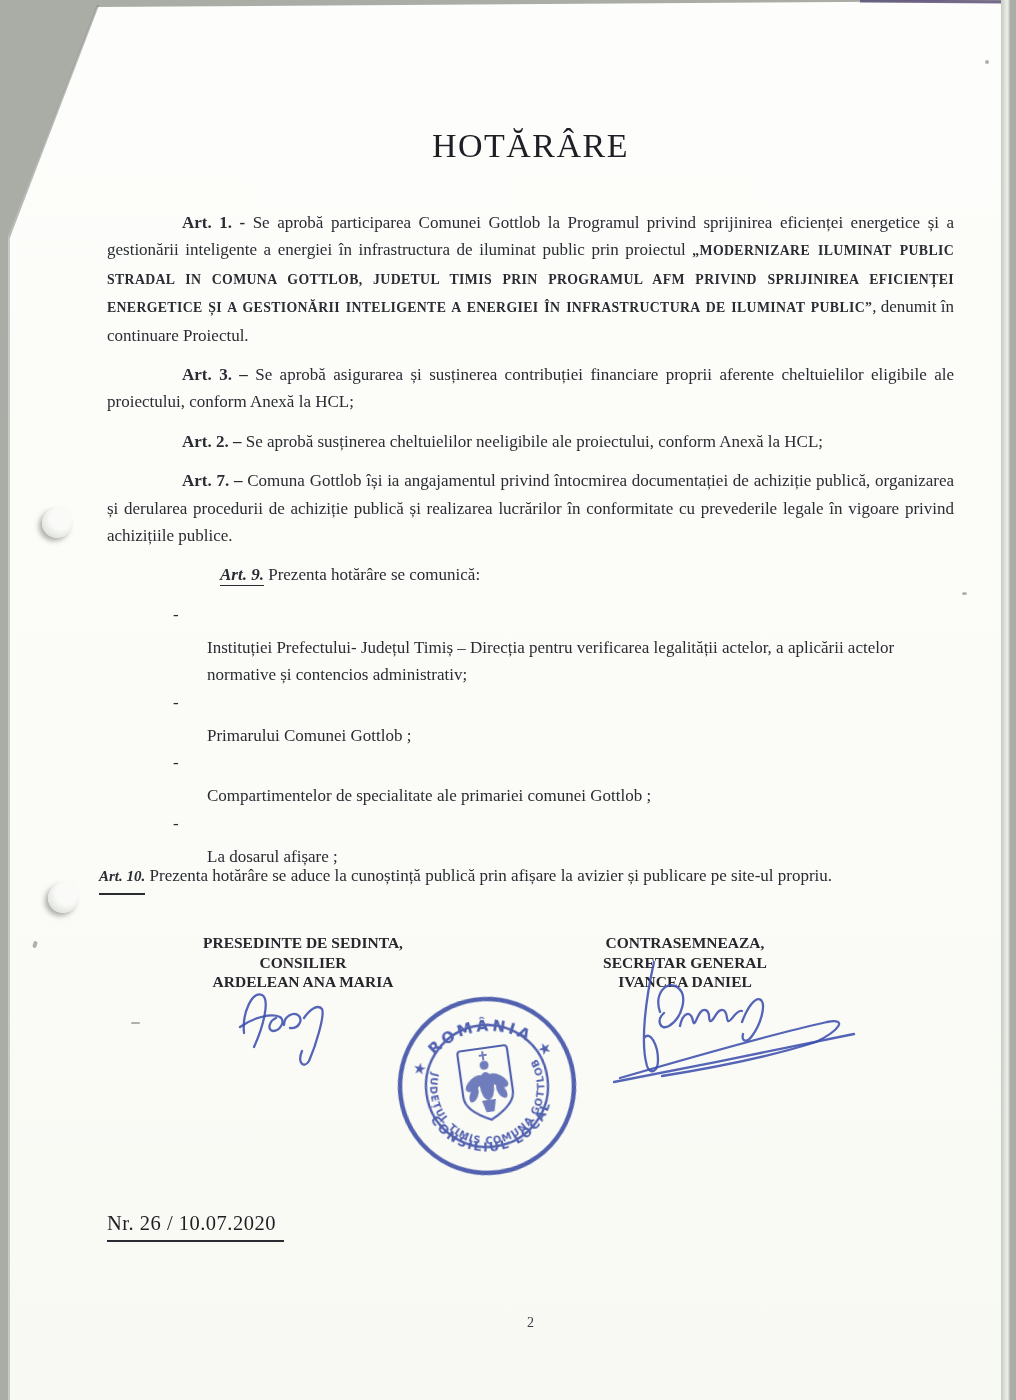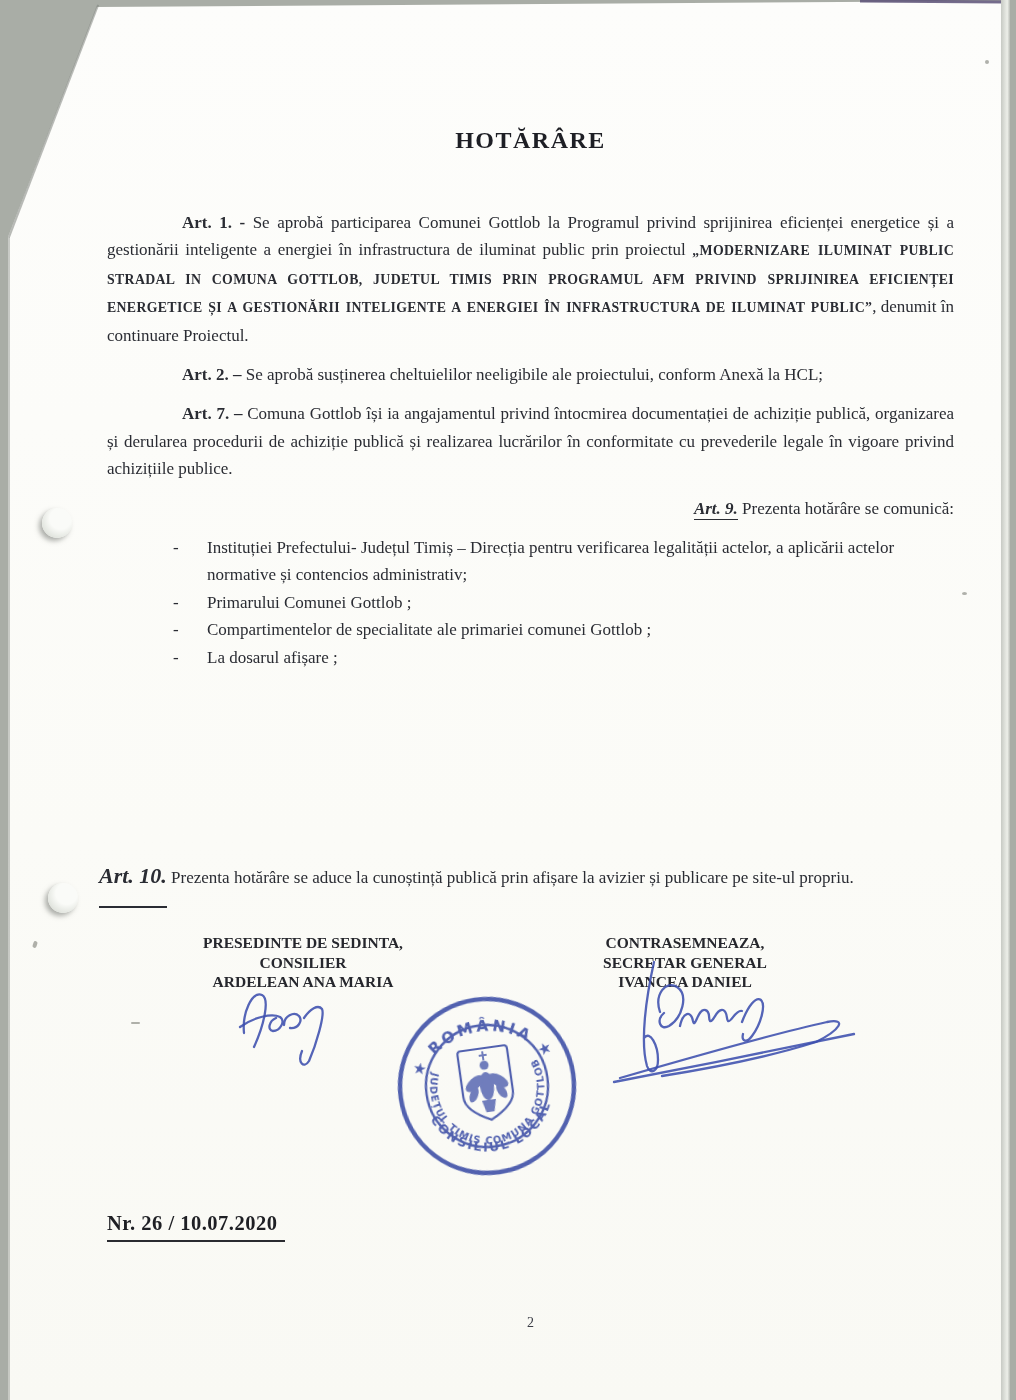--- a/index.html
+++ b/index.html
@@ -35,40 +35,40 @@
     background:radial-gradient(circle at 62% 35%,#fafbf8 40%,#e3e6e0 72%,#c8cbc5 100%);
     box-shadow:-3px 3px 5px rgba(95,99,93,.5);
   }
   .punch.p1{left:42px;top:508px;}
   .punch.p2{left:48px;top:883px;}
   .speck{position:absolute;background:#8e9089;border-radius:50%;opacity:.7;}
 
   
   .doc-title{
     position:absolute;top:127px;left:95px;width:871px;text-align:center;
-    font-size:24px;font-weight:bold;letter-spacing:1.5px;color:#1e1f25;
+    font-size:34px;font-weight:normal;letter-spacing:1.5px;color:#1e1f25;
   }
   .body-text{
     position:absolute;top:197px;left:95px;width:871px;
     font-size:17px;line-height:27.4px;color:#2a2c33;text-align:justify;
   }
   .body-text p{margin:12px;text-indent:75px;}
   .art-label{font-weight:bold;}
   .caps{font-weight:bold;font-size:13.8px;letter-spacing:.35px;word-spacing:2px;}
-  .art9-heading{margin:0;padding-left:113px;text-indent:0 !important;text-align:right;}
+  .art9-heading{margin:0;padding-left:113px;text-indent:0 !important;text-align:left;}
   .art9-label{font-weight:bold;font-style:italic;border-bottom:1.6px solid #2a2c33;padding-bottom:1px;}
   .comm-list{margin:0;padding-left:78px;}
   .comm-row{display:flex;}
   .comm-dash{flex:0 0 34px;}
-  .comm-text{flex:1;padding-right:2px;text-align:left;}
+  .comm-text{flex:1;padding-right:2px;text-align:left;margin-top:33px;}
   .art10{
     position:absolute;top:845px;left:99px;width:868px;
     font-size:17px;line-height:27px;color:#2a2c33;
   }
-  .art10-label{font-weight:bold;font-style:italic;font-size:22px;border-bottom:2px solid #2a2c33;padding-bottom:18px;}
+  .art10-label{font-weight:bold;font-style:italic;font-size:15px;border-bottom:2px solid #2a2c33;padding-bottom:9px;}
 
   
   .sig-block{
     position:absolute;width:230px;text-align:center;
     font-weight:bold;font-size:15.5px;line-height:19.5px;color:#26272d;
   }
   .sig-left{top:933px;left:188px;}
   .sig-right{top:933px;left:570px;}
   .sig-svg{position:absolute;}
   .sig-svg.left{left:228px;top:975px;}
@@ -78,41 +78,43 @@
   
   .stamp{
     position:absolute;left:387px;top:986px;width:200px;height:200px;
     transform:rotate(-8deg);opacity:.88;filter:blur(.3px);
   }
   .stamp text{font-family:"DejaVu Sans",sans-serif;font-weight:bold;fill:#3b4da6;}
 
   
   .decision-number{
     position:absolute;top:1212px;left:107px;
-    font-size:20.5px;font-weight:bold;letter-spacing:.5px;color:#1e1f24;
+    font-size:20.5px;font-weight:normal;letter-spacing:.5px;color:#1e1f24;
     border-bottom:2.5px solid #2a2b30;padding:0 8px 5px 0;text-align:center;
   }
   .page-number{
     position:absolute;top:1315px;left:95px;width:871px;text-align:center;
     font-size:14px;color:#3a3c45;
   }
 </style>
 </head>
 <body>
 
 <div class="page">
 
   <div class="doc-title">HOTĂRÂRE</div>
 
   <div class="body-text">
     <p><b class="art-label">Art. 1. -</b>
       <span>Se aprobă participarea Comunei Gottlob la Programul privind sprijinirea eficienței energetice și a gestionării inteligente a energiei în infrastructura de iluminat public prin proiectul</span>
       <b class="caps">„MODERNIZARE ILUMINAT PUBLIC STRADAL IN COMUNA GOTTLOB, JUDETUL TIMIS PRIN PROGRAMUL AFM PRIVIND SPRIJINIREA EFICIENȚEI ENERGETICE ȘI A GESTIONĂRII INTELIGENTE A ENERGIEI ÎN INFRASTRUCTURA DE ILUMINAT PUBLIC”</b><span>, denumit în continuare Proiectul.</span></p>
 
 
+    <p><b class="art-label">Art. 3. –</b>
+      <span>Se aprobă asigurarea și susținerea contribuției financiare proprii aferente cheltuielilor eligibile ale proiectului, conform Anexă la HCL;</span></p>
 
 
     <p><b class="art-label">Art. 2. –</b>
       <span>Se aprobă susținerea cheltuielilor neeligibile ale proiectului, conform Anexă la HCL;</span></p>
 
 
     <p><b class="art-label">Art. 7. –</b>
       <span>Comuna Gottlob își ia angajamentul privind întocmirea documentației de achiziție publică, organizarea și derularea procedurii de achiziție publică și realizarea lucrărilor în conformitate cu prevederile legale în vigoare privind achizițiile publice.</span></p>
 
 

